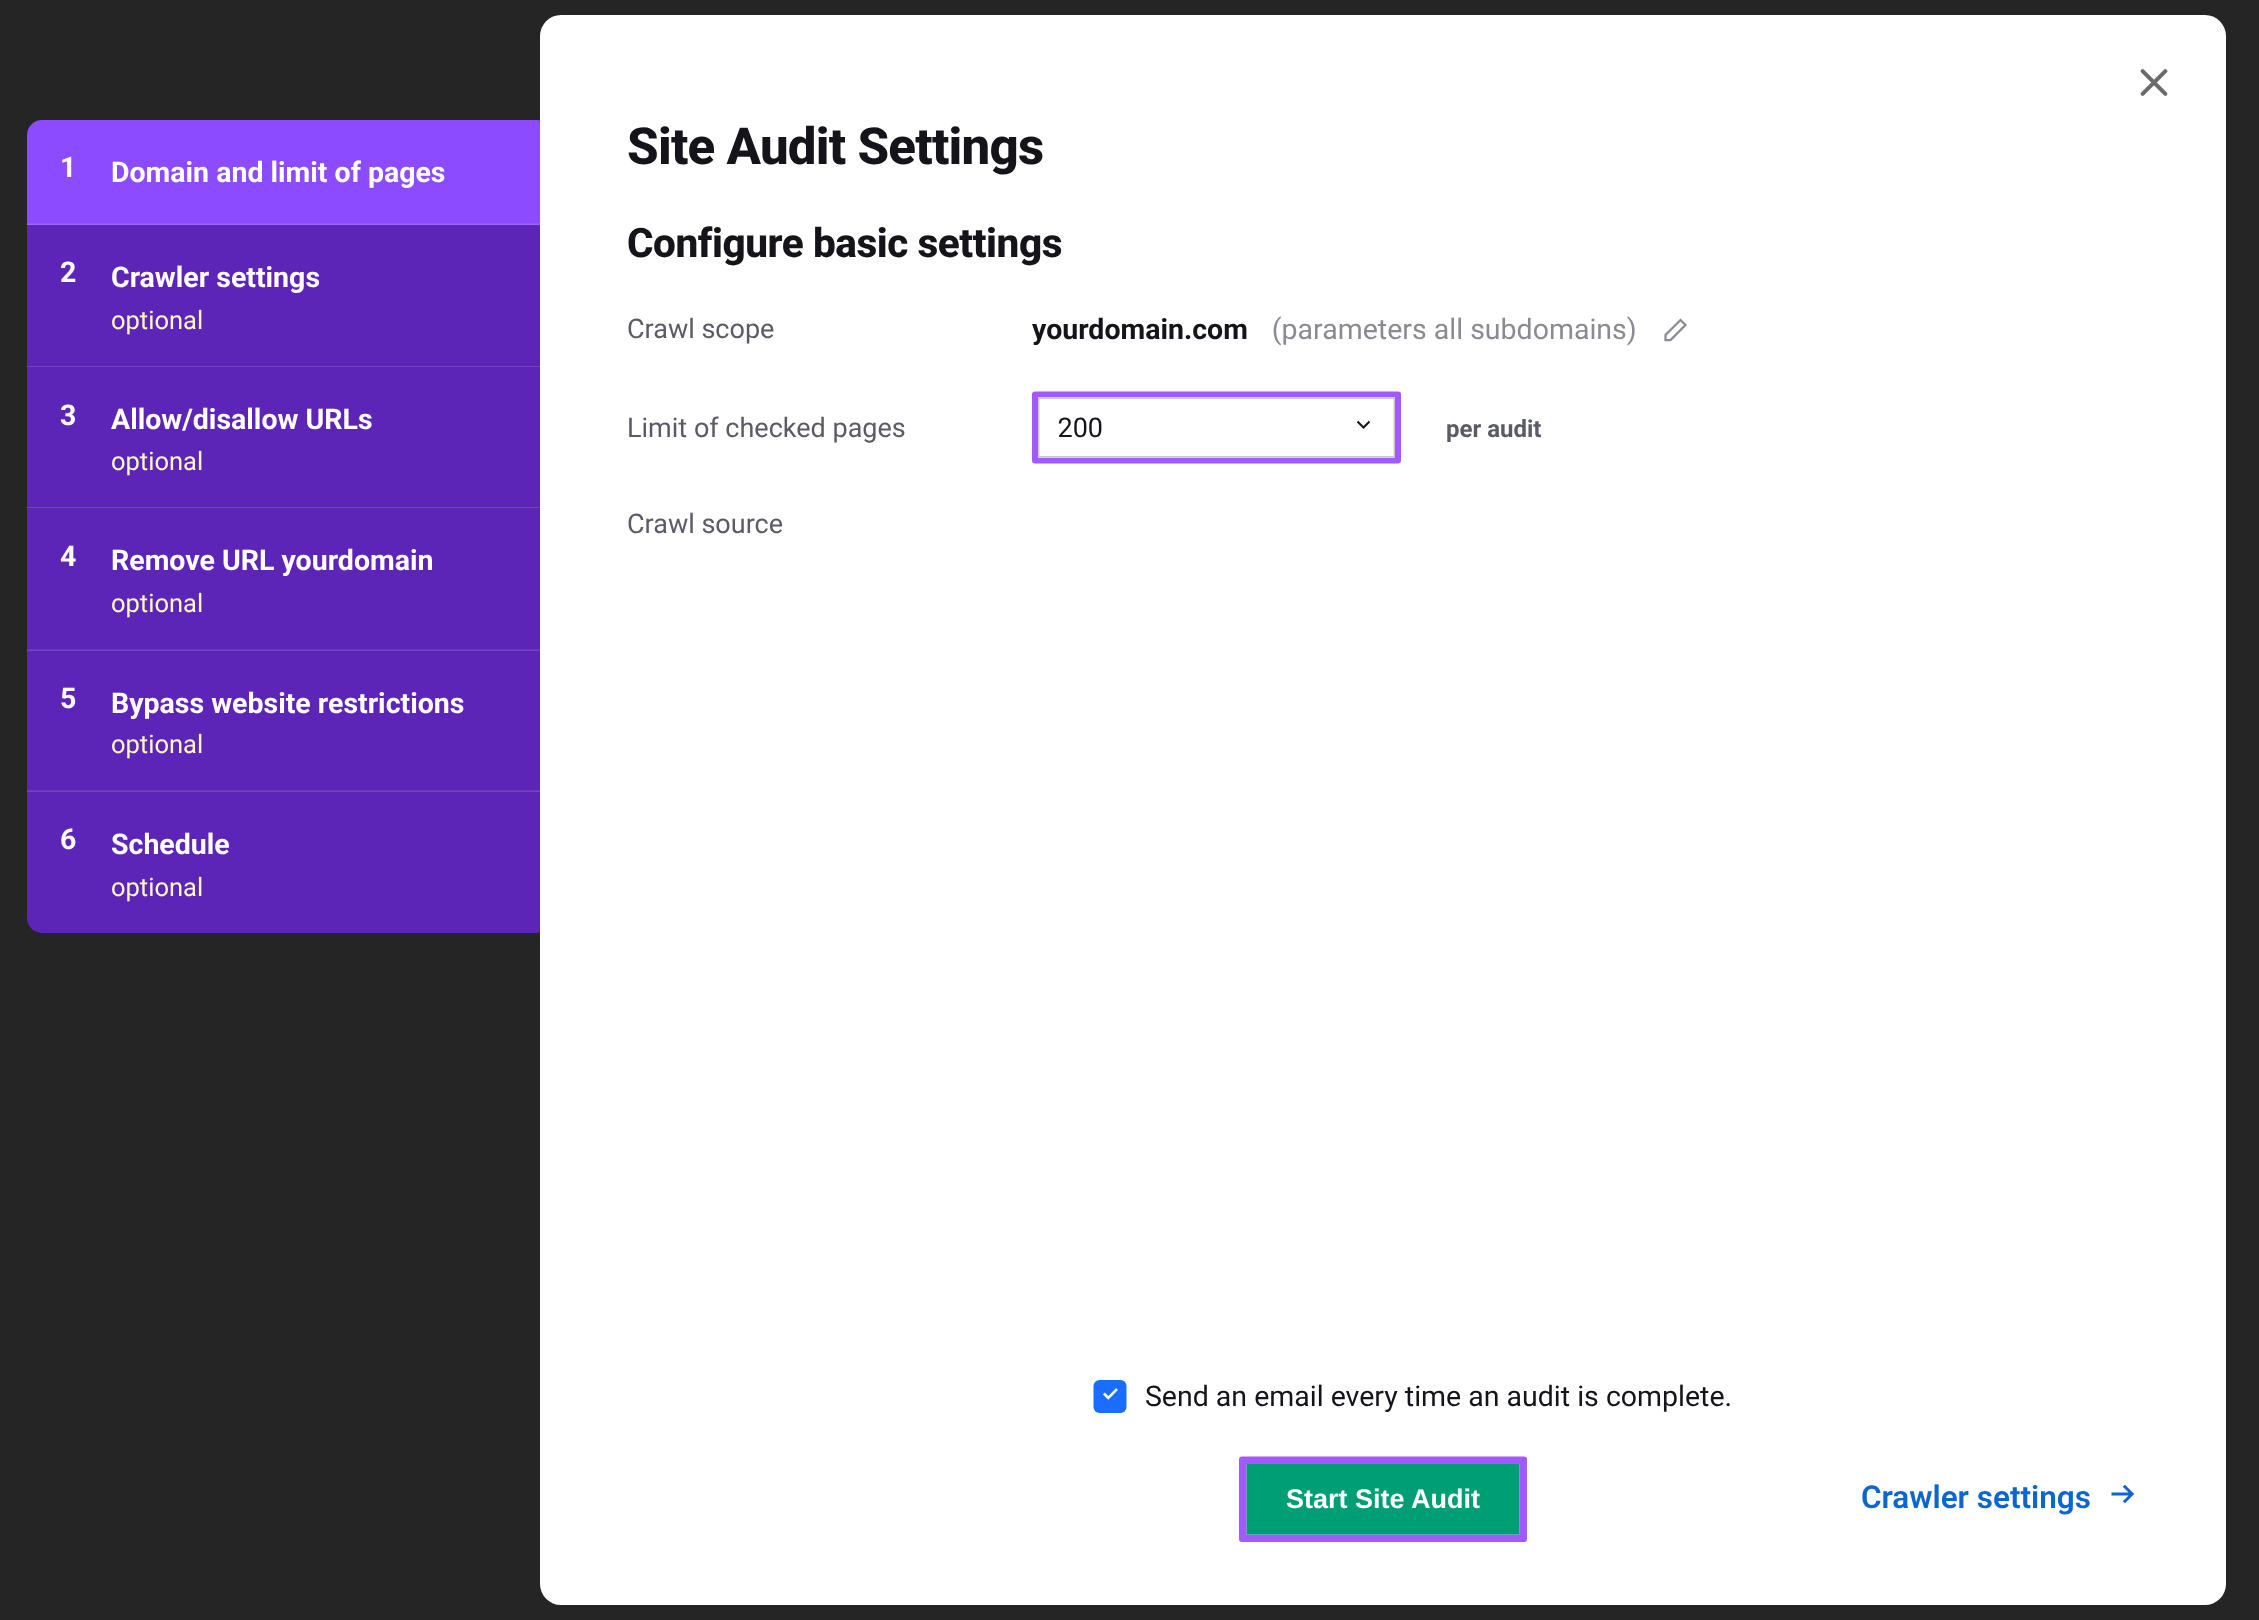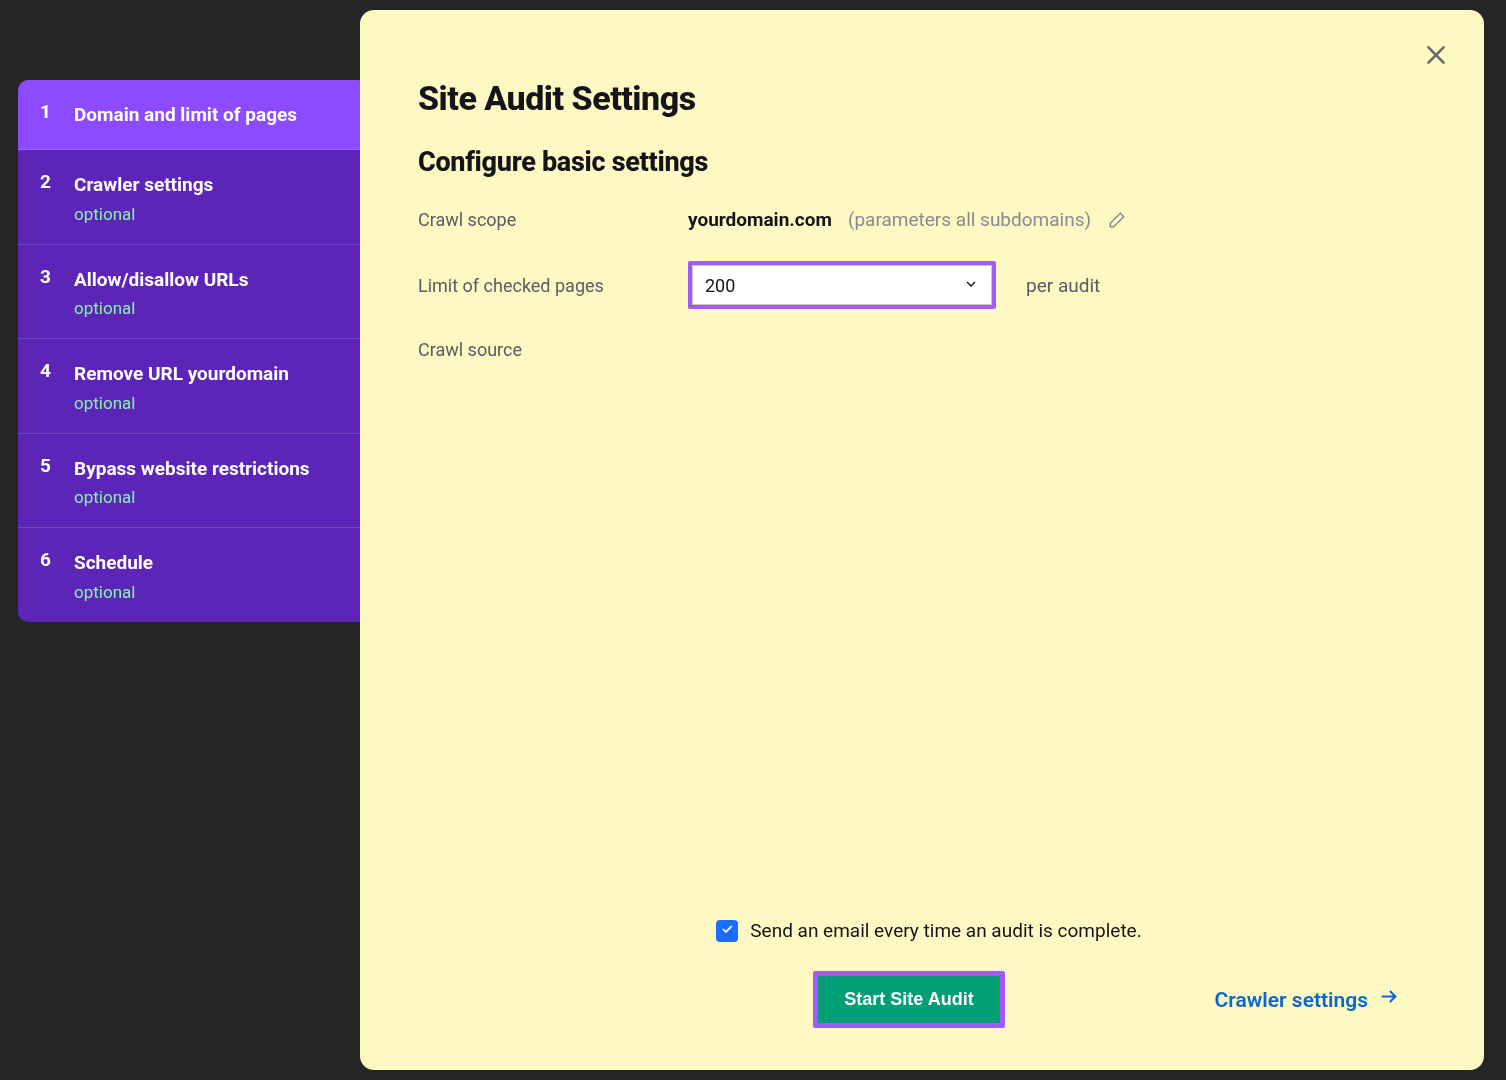--- a/index.html
+++ b/index.html
@@ -16,23 +16,23 @@
     position: absolute;
     inset: 0;
     background: rgba(20,20,20,0.55);
   }
   .modal {
     position: absolute;
     top: 10px;
     left: 360px;
     width: 1124px;
     height: 1060px;
-    background: #fef9c3;
+    background: #ffffff;
     border-radius: 14px;
-    padding: 44px 84px 36px 58px;
+    padding: 44px 58px 36px 58px;
     display: flex;
     flex-direction: column;
     justify-content: center;
   }
   .close-btn {
     position: absolute;
     top: 28px;
     right: 30px;
     width: 36px;
     height: 36px;
@@ -89,37 +89,38 @@
     display: inline-flex;
   }
   .edit-icon svg { width: 20px; height: 20px; stroke: currentColor; fill: none; }
   .select-hl {
     border: 4px solid #a259ff;
     border-radius: 2px;
     padding: 0;
     display: inline-flex;
   }
   .select-inner {
-    width: 300px;
+    width: 238px;
     height: 40px;
     border: 1px solid #c8c8d0;
     background: #fff;
     display: flex;
     align-items: center;
     justify-content: space-between;
     padding: 0 12px;
     font-size: 18px;
     color: #14141a;
     cursor: pointer;
   }
   .select-inner svg { width: 16px; height: 16px; stroke: #14141a; stroke-width: 2; fill: none; }
   .suffix {
-    font-size: 19px;
+    font-size: 16px;
     color: #5b5b66;
     margin-left: 14px;
+    font-weight: bold;
   }
 
   .footer {
     margin-top: auto;
     display: flex;
     flex-direction: column;
     align-items: center;
     gap: 22px;
   }
   .checkbox-row {
@@ -199,21 +200,21 @@
   .step.active { background: #8c4bff; }
   .step:last-child { border-bottom: none; }
   .step-num {
     width: 34px;
     font-size: 19px;
     font-weight: 700;
     flex-shrink: 0;
   }
   .step-body { display: flex; flex-direction: column; }
   .step-title { font-size: 19px; font-weight: 700; line-height: 1.55; }
-  .step-sub { font-size: 17px; color: #86efac; margin-top: 4px; }
+  .step-sub { font-size: 17px; color: #fef9c3; margin-top: 4px; }
 </style>
 </head>
 <body>
 
 <div class="backdrop"></div>
 
 <div class="wizard">
   <div class="step active">
     <div class="step-num">1</div>
     <div class="step-body">

